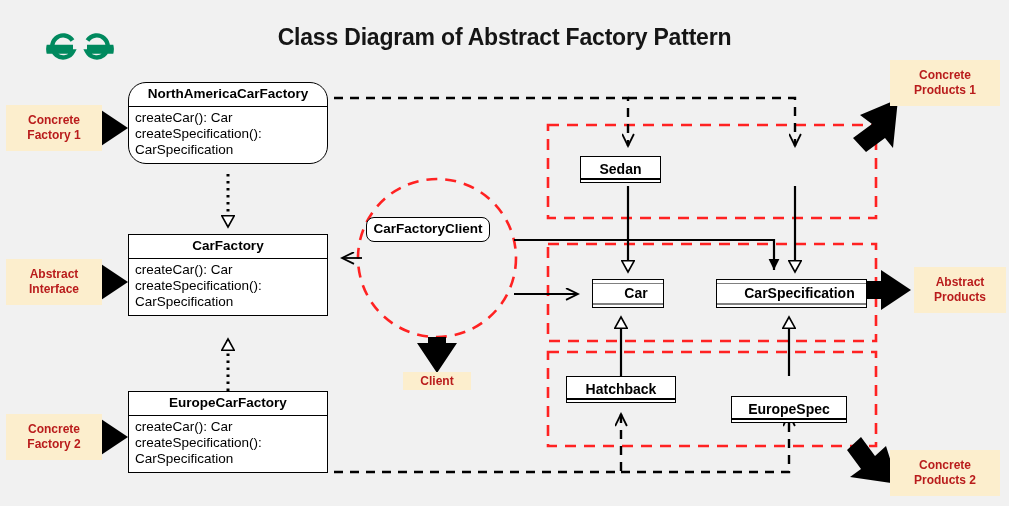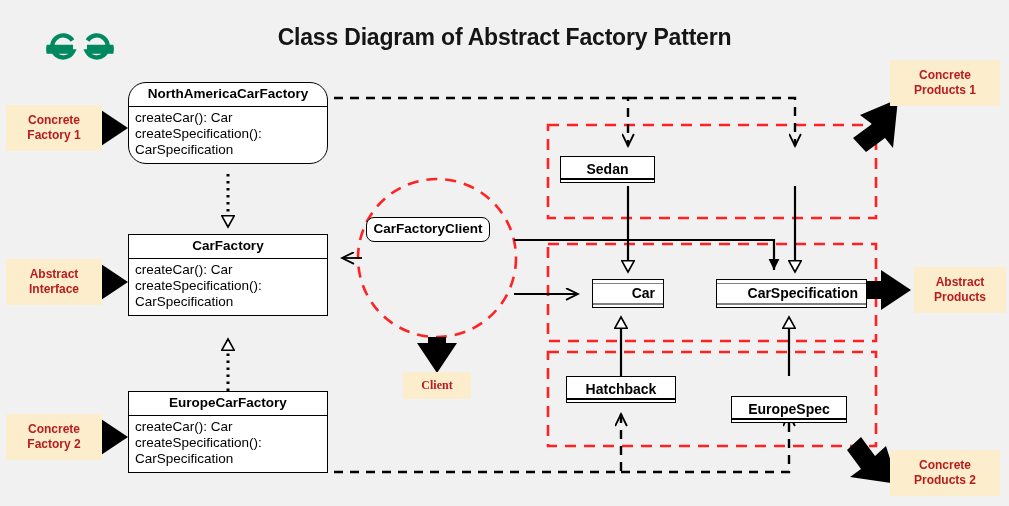--- a/index.html
+++ b/index.html
@@ -74,21 +74,20 @@
     position: absolute;
     left: 0; right: 0; bottom: 2.5px;
     height: 1.6px;
     background: #000;
   }
   
   .uml.abstractbox { border: 1.6px solid #000; }
   .uml.abstractbox .uml-name {
     padding: 5px 8px 6px 24px;
     font-size: 14px;
-    text-align: right;
   }
   .uml.abstractbox::before {
     content: "";
     position: absolute;
     left: 0; right: 0; top: 2.5px;
     height: 1.6px;
     background: #808080;
   }
   .uml.abstractbox::after {
     content: "";
@@ -208,21 +207,21 @@
       <div>createCar(): Car</div>
       <div>createSpecification():</div>
       <div>CarSpecification</div>
     </div>
   </div>
 
   <div class="uml" style="left:366px; top:217px; width:124px;border-radius:8px;">
     <div class="uml-name">CarFactoryClient</div>
   </div>
 
-  <div class="uml simple" style="left:560px; top:156px; width:95px;">
+  <div class="uml simple" style="left:580px; top:156px; width:81px;">
     <div class="uml-name">Sedan</div>
   </div>
 
 
   <div class="uml abstractbox" style="left:592px; top:279px; width:72px;">
     <div class="uml-name">Car</div>
   </div>
 
   <div class="uml abstractbox" style="left:716px; top:279px; width:151px;">
     <div class="uml-name">CarSpecification</div>
@@ -244,21 +243,21 @@
   <div class="callout" style="left:6px; top:259px; width:96px; height:46px; flex-direction:column;">
     <span>Abstract</span>
     <span>Interface</span>
   </div>
 
   <div class="callout" style="left:6px; top:414px; width:96px; height:46px; flex-direction:column;">
     <span>Concrete</span>
     <span>Factory 2</span>
   </div>
 
-  <div class="callout" style="left:403px; top:372px; width:68px; height:27px;font-family:Liberation Serif, serif;">
+  <div class="callout" style="left:403px; top:372px; width:68px; height:18px;">
     <span>Client</span>
   </div>
 
   <div class="callout" style="left:890px; top:60px; width:110px; height:46px; flex-direction:column;">
     <span>Concrete</span>
     <span>Products 1</span>
   </div>
 
   <div class="callout" style="left:914px; top:267px; width:92px; height:46px; flex-direction:column;">
     <span>Abstract</span>

